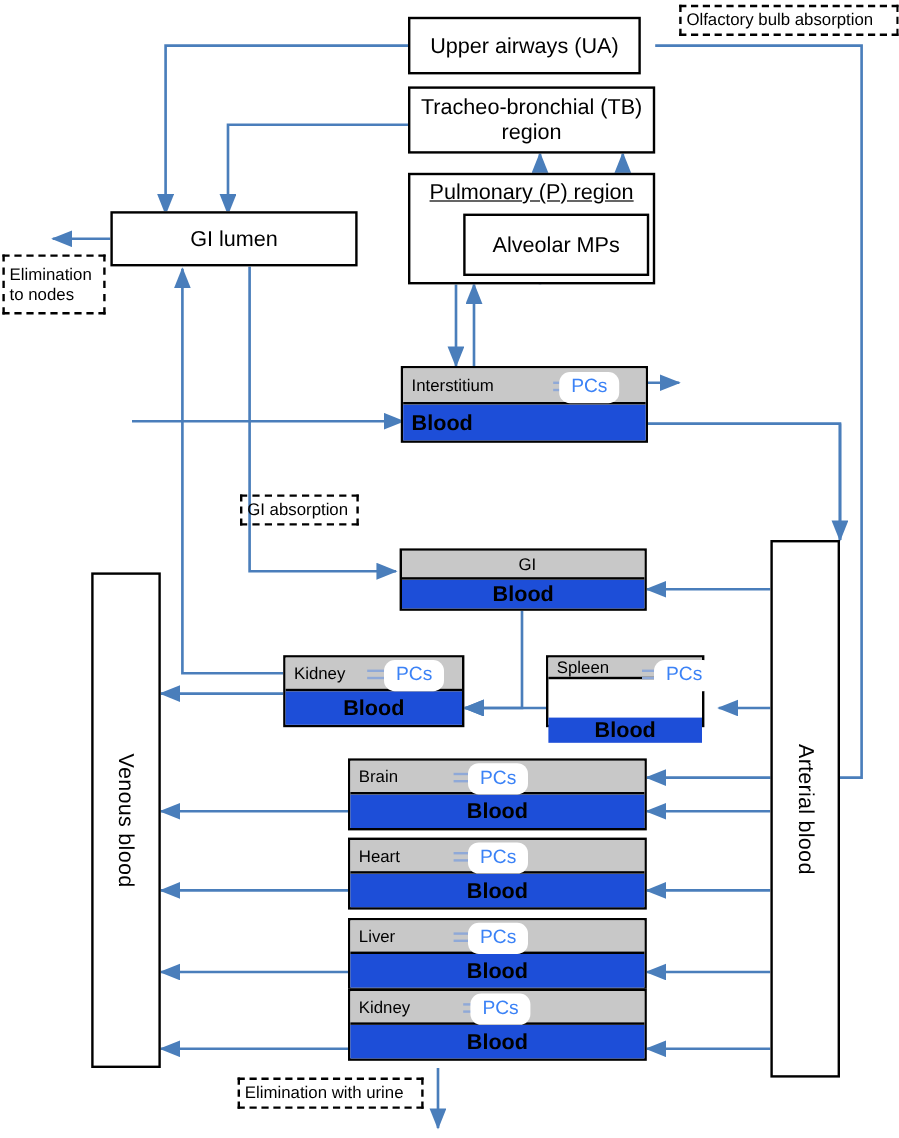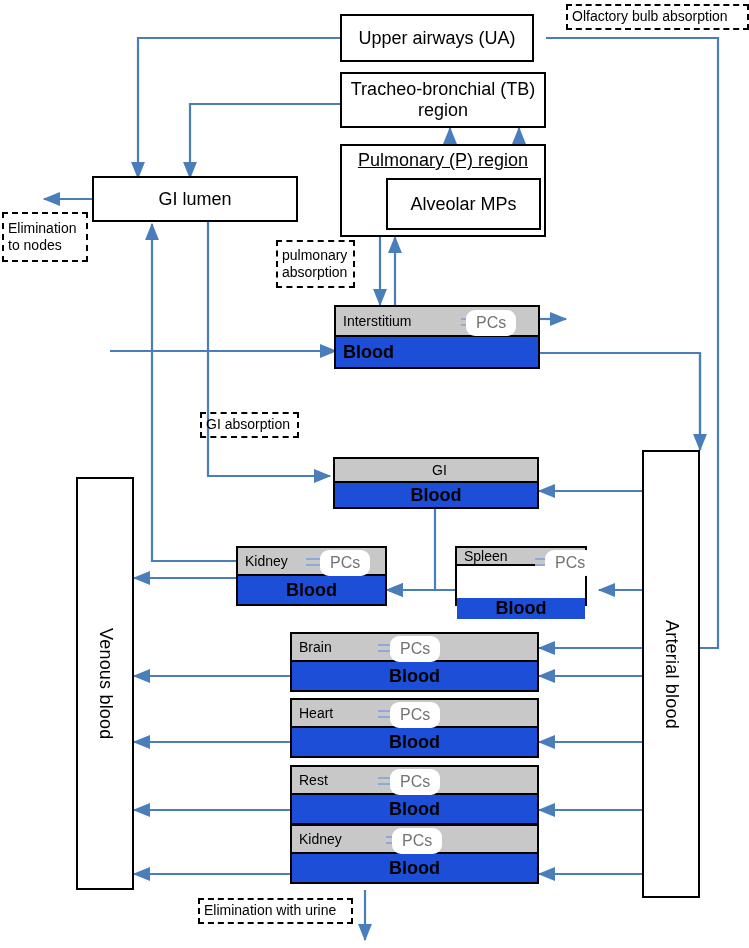--- a/index.html
+++ b/index.html
@@ -20,21 +20,21 @@
                  align-items:center;box-sizing:border-box;border-bottom:2px solid #000;}
   .organ .bloodrow{flex:1 1 50%;display:flex;align-items:center;justify-content:center;
                    background:#1d4ed8;box-sizing:border-box;font-weight:bold;}
   .organ .tname{font-size:14px;padding-left:7px;color:#000;white-space:nowrap;}
   .organ .bname{font-size:18px;color:#000;}
   .organ .tissue.centered{justify-content:center;}
 
   
   .pcs{position:absolute;background:#fff;border-radius:9px;height:26px;
        display:flex;align-items:center;justify-content:center;
-       font-size:16px;color:#737373;padding:0 10px;z-index:4;}
+       font-size:16px;color:#3b82f6;padding:0 10px;z-index:4;}
   .pcs-link{position:absolute;z-index:3;}
   .pcs-link i{display:block;height:2px;background:#8fa9d8;margin-bottom:4px;}
 
   
   .dashed{position:absolute;box-sizing:border-box;border:2.5px dashed #000;background:transparent;
           display:flex;align-items:center;font-size:14px;color:#000;padding:2px 4px;z-index:3;
           line-height:1.25;}
   .dashed.two{flex-direction:column;align-items:flex-start;justify-content:center;}
 
   
@@ -232,21 +232,21 @@
         <span>PCs</span>
       </span>
     </div>
     <div class="bloodrow">
       <span class="bname">Blood</span>
     </div>
   </div>
 
   <div class="organ" style="left:290px;top:765px;width:249px;height:60px;">
     <div class="tissue">
-      <span class="tname">Rest</span>
+      <span class="tname">Liver</span>
       <span class="pcs-link" style="left:86px;top:10px;">
         <i style="width:38px;"></i>
           <i style="width:30px;"></i>
       </span>
       <span class="pcs" style="left:98px;top:2px;">
         <span>PCs</span>
       </span>
     </div>
     <div class="bloodrow">
       <span class="bname">Blood</span>
@@ -271,24 +271,20 @@
 
   <div class="dashed" style="left:566px;top:4px;width:183px;height:26px;">
     <span>Olfactory bulb absorption</span>
   </div>
 
   <div class="dashed two" style="left:2px;top:212px;width:86px;height:50px;">
     <span>Elimination</span>
     <span>to nodes</span>
   </div>
 
-  <div class="dashed two" style="left:276px;top:240px;width:79px;height:48px;">
-    <span>pulmonary</span>
-    <span>absorption</span>
-  </div>
 
   <div class="dashed" style="left:200px;top:412px;width:99px;height:26px;">
     <span>GI absorption</span>
   </div>
 
   <div class="dashed" style="left:198px;top:898px;width:155px;height:26px;">
     <span>Elimination with urine</span>
   </div>
 
 </div>

